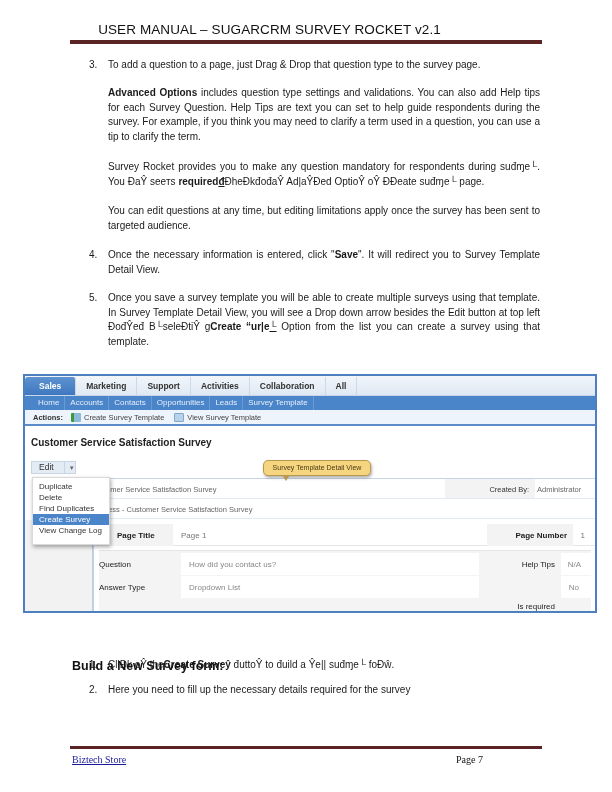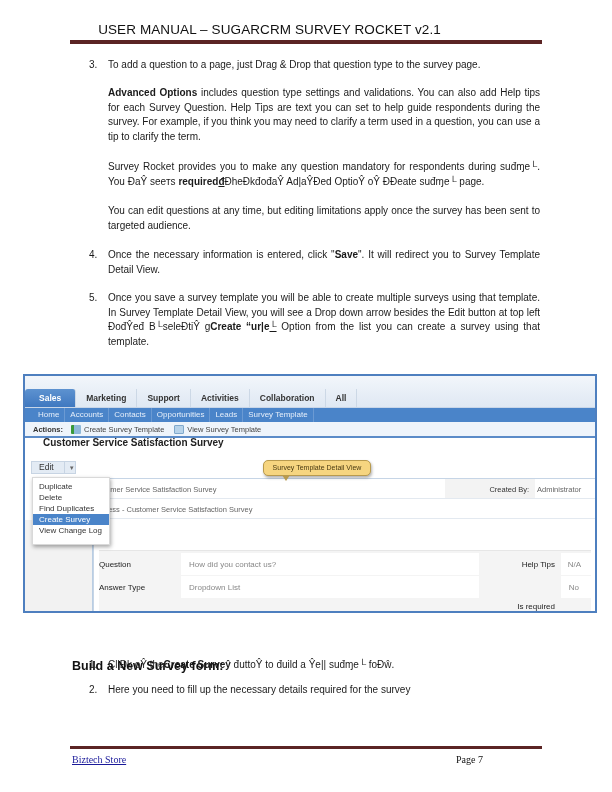--- a/index.html
+++ b/index.html
@@ -24,21 +24,21 @@
   b { font-weight: bold; }
   u { text-decoration: underline; }
 
   
   .crm {
     position: absolute; left: 23px; top: 374px; width: 574px; height: 239px;
     border: 2px solid #4e7fbf; background: #fff; overflow: hidden;
     font-family: "Liberation Sans", sans-serif;
   }
   .crm-tabs {
-    height: 32px; background: linear-gradient(#f2f6fb, #dfe8f3);
+    height: 20px; background: linear-gradient(#f2f6fb, #dfe8f3);
     display: flex; align-items: flex-end; padding-left: 0; border-bottom: 1px solid #c8d6e8;
   }
   .crm-tab {
     font-size: 8.5px; font-weight: bold; color: #333; padding: 4px 10px 4px 10px;
     border-right: 1px solid #ccd8e6; height: 18px;
   }
   .crm-tab.active {
     background: linear-gradient(#5d92d0, #3f78c0); color: #fff; border-radius: 3px 3px 0 0;
     padding: 4px 14px;
   }
@@ -52,21 +52,21 @@
     height: 16px; background: #eef4fb; display: flex; align-items: center; padding-left: 8px;
     border-bottom: 2px solid #5b8bc8;
   }
   .crm-actions .lbl { font-size: 7.5px; font-weight: bold; color: #333; margin-right: 8px; }
   .crm-actions .act { font-size: 7.5px; color: #444; display: flex; align-items: center; margin-right: 10px; }
   .act-icon { width: 10px; height: 9px; margin-right: 3px; border-radius: 1px; }
   .act-icon.create { background: #8fb9d9; border-left: 3px solid #3a9a3a; }
   .act-icon.view { background: #b7d3ea; border: 1px solid #7fa8cc; }
 
   .crm-title {
-    position: absolute; left: 18px; top: 61px; font-size: 10px; font-weight: bold; color: #222;
+    position: absolute; left: 6px; top: 61px; font-size: 10px; font-weight: bold; color: #222;
   }
   .crm-edit {
     position: absolute; left: 6px; top: 85px; width: 45px; height: 13px;
     background: #e3ebf4; border: 1px solid #c7d4e3; display: flex; align-items: center; font-size: 8.5px; color: #333;
   }
   .crm-edit .e-label { padding: 0 10px 0 7px; border-right: 1px solid #c7d4e3; line-height: 11px; }
   .crm-edit .e-caret { padding-left: 4px; font-size: 6px; color: #666; }
 
   .crm-detail {
     position: absolute; left: 68px; top: 102px; right: 0; bottom: 0;
@@ -197,20 +197,28 @@
       <span class="rlabel">Created By:</span>
       <span class="rval">Administrator</span>
     </div>
     <div class="crm-row" style="top:20px;">
       <span class="val">ness - Customer Service Satisfaction Survey</span>
     </div>
   </div>
 
   <div class="crm-leftpanel"></div>
 
+  <div class="crm-page-row">
+    <span class="kbg" style="left:0; width:80px;"></span>
+    <span class="k" style="left:24px;">Page Title</span>
+    <span class="v" style="left:88px;">Page 1</span>
+    <span class="kbg" style="right:22px; width:86px;"></span>
+    <span class="k" style="right:28px;">Page Number</span>
+    <span class="v" style="right:10px;">1</span>
+  </div>
 
   <div class="crm-q-box">
     <div class="qrow" style="top:2px;">
       <span class="vbg" style="left:82px; right:112px;"></span>
       <span class="k" style="left:0; width:76px;">Question</span>
       <span class="v" style="left:90px;">How did you contact us?</span>
       <span class="k" style="right:36px;">Help Tips</span>
       <span class="vbg" style="right:0; width:30px;"></span>
       <span class="v" style="right:10px;">N/A</span>
     </div>

